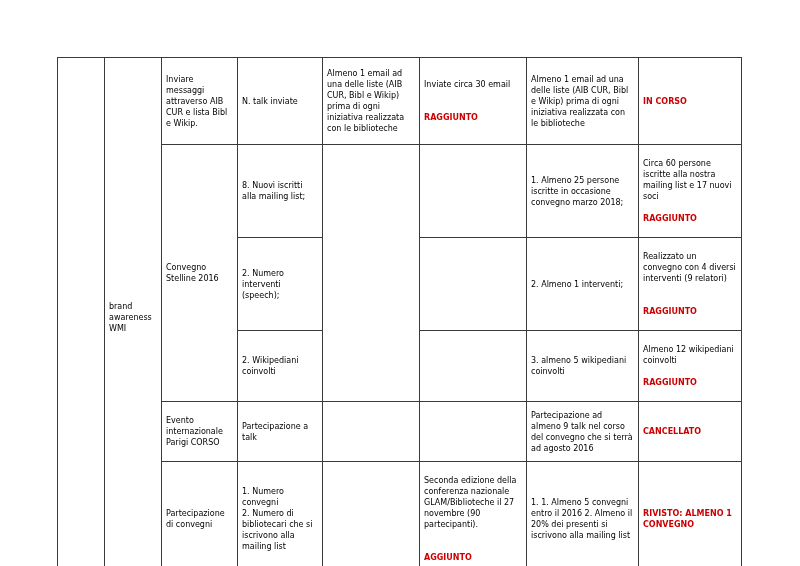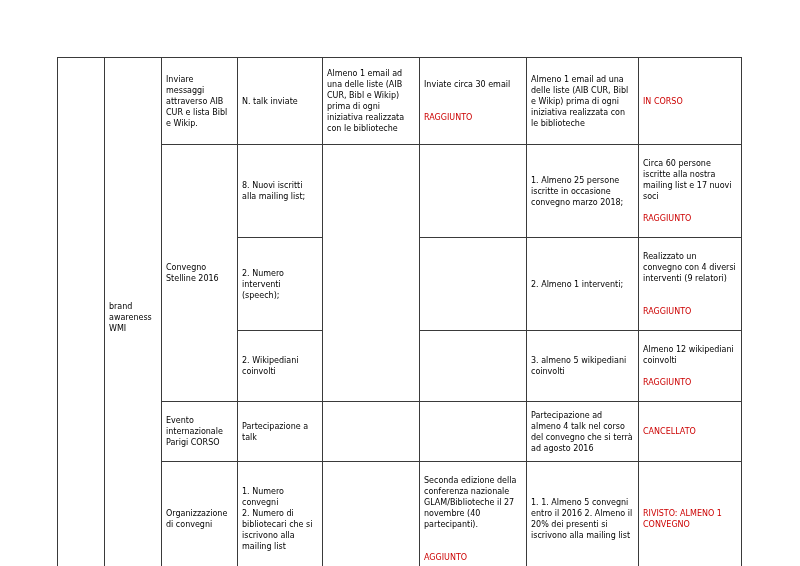--- a/index.html
+++ b/index.html
@@ -31,21 +31,21 @@
     font-size: 8px;
     line-height: 11px;
     color: #000000;
     white-space: pre-line;
     word-wrap: break-word;
     overflow: hidden;
   }
   .status {
     display: block;
     color: #cc0000;
-    font-weight: normal;
+    font-weight: bold;
   }
   .gap { margin-top: 11px; }
   .main { display: block; }
 </style>
 </head>
 <body>
 
 <div class="sheet">
   <table class="review">
     <colgroup>
@@ -106,33 +106,33 @@
         <span class="main">Almeno 12 wikipediani coinvolti</span>
         <span class="status">RAGGIUNTO</span>
       </td>
     </tr>
 
     <tr style="height:60px">
       <td><span class="main">Evento internazionale Parigi CORSO</span></td>
       <td><span class="main">Partecipazione a talk</span></td>
       <td></td>
       <td></td>
-      <td><span class="main">Partecipazione ad almeno 4 talk nel corso del convegno che si terrà ad agosto 2016</span></td>
+      <td><span class="main">Partecipazione ad almeno 9 talk nel corso del convegno che si terrà ad agosto 2016</span></td>
       <td>
         <span class="status">CANCELLATO</span>
       </td>
     </tr>
 
     <tr style="height:91px">
-      <td><span class="main">Organizzazione di convegni</span></td>
+      <td><span class="main">Partecipazione di convegni</span></td>
       <td><span class="main">1. Numero convegni
 2. Numero di bibliotecari che si iscrivono alla mailing list</span></td>
       <td></td>
       <td>
-        <span class="main">Seconda edizione della conferenza nazionale GLAM/Biblioteche il 27 novembre (40 partecipanti).</span>
+        <span class="main">Seconda edizione della conferenza nazionale GLAM/Biblioteche il 27 novembre (90 partecipanti).</span>
         <span class="status gap">AGGIUNTO</span>
       </td>
       <td><span class="main">1. 1. Almeno 5 convegni entro il 2016 2. Almeno il 20% dei presenti si iscrivono alla mailing list</span></td>
       <td>
         <span class="status">RIVISTO: ALMENO 1 CONVEGNO</span>
       </td>
     </tr>
 
   </tbody>
     </table>

